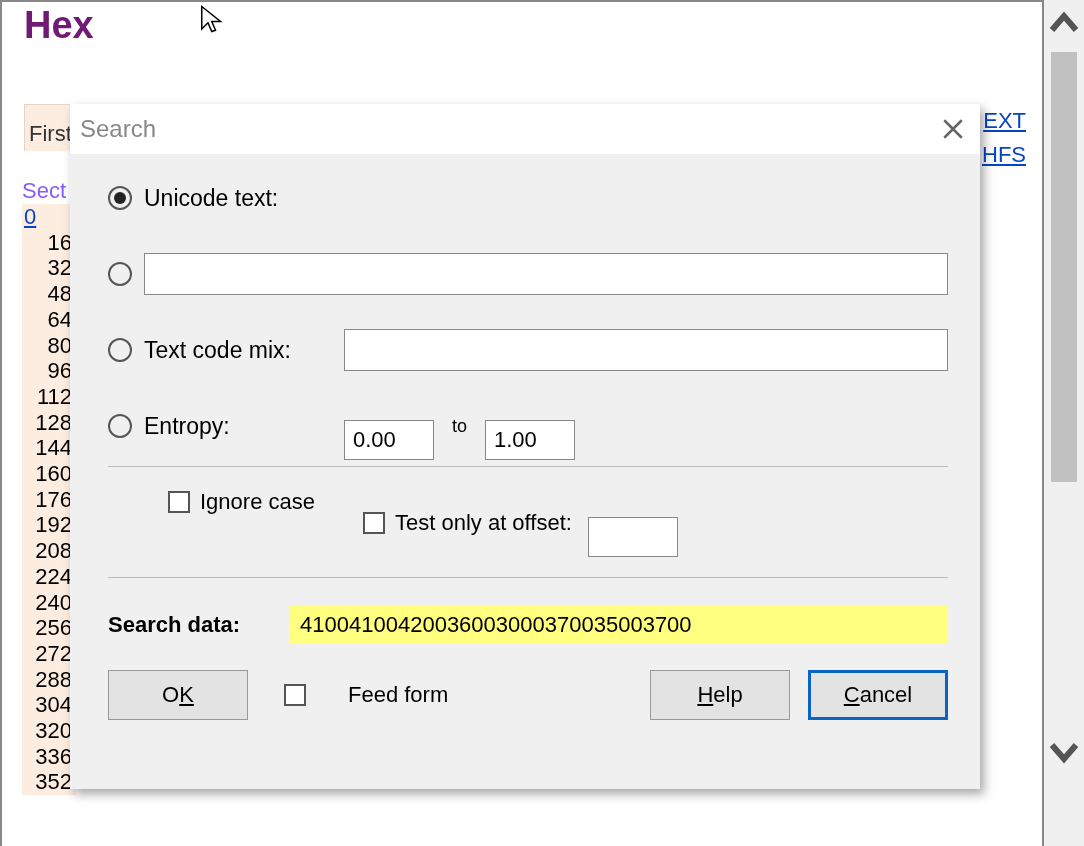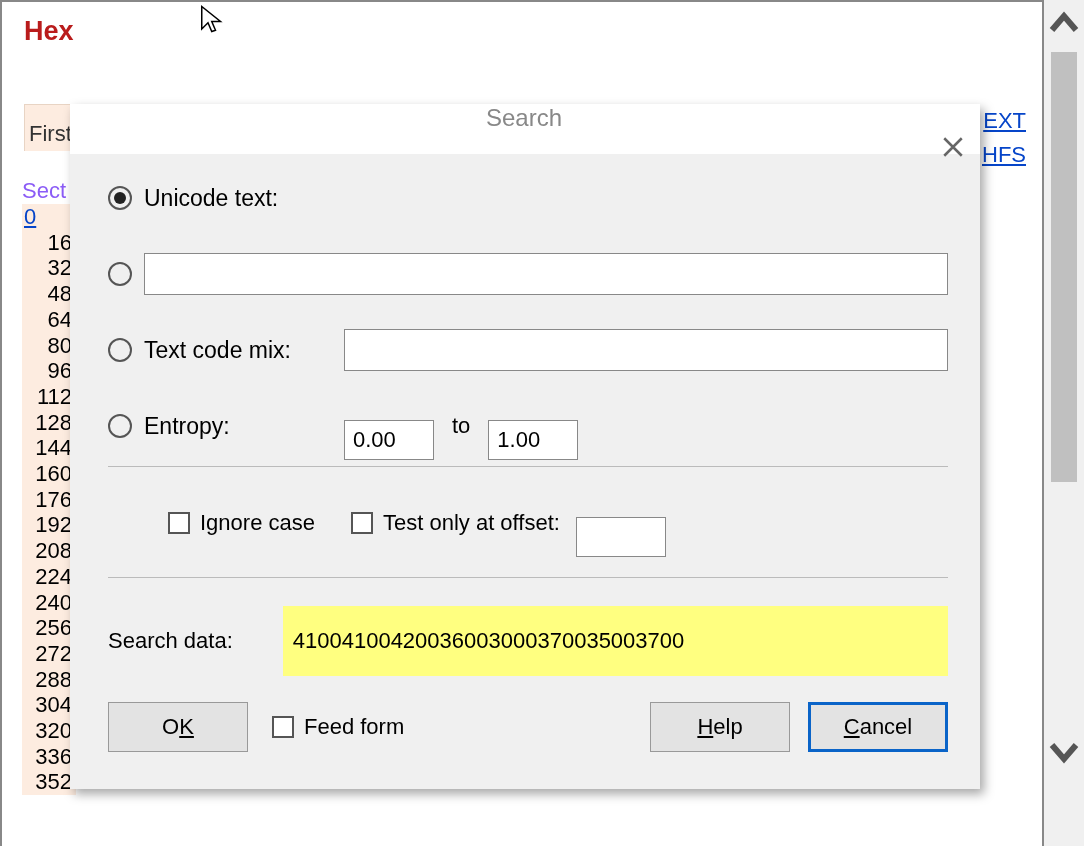--- a/index.html
+++ b/index.html
@@ -41,24 +41,24 @@
   .scroll-arrow-down { margin-top: auto; margin-bottom: 75px; }
   .scroll-thumb {
     width: 26px;
     height: 430px;
     background: #c0c0c0;
     margin-top: 8px;
   }
 
   .page-title {
     position: absolute;
-    left: 24px; top: 16px;
-    font-size: 27px;
+    left: 24px; top: 4px;
+    font-size: 38px;
     font-weight: 700;
-    color: #b91c1c;
+    color: #701a75;
   }
 
   .first-tab {
     position: absolute;
     left: 24px; top: 104px;
     font-size: 22px;
     color: #333;
     background: #fdece0;
     padding: 16px 8px 4px 4px;
     border: 1px solid #e8d4c4;
@@ -120,21 +120,20 @@
     box-shadow: 4px 5px 10px rgba(0,0,0,0.35);
   }
   .dlg-title {
     height: 50px;
     background: #fff;
     display:flex;
     align-items:center;
     padding: 0 12px 0 10px;
     font-size: 24px;
     color: #888;
-    flex-direction: column;
   }
   .dlg-close {
     margin-left:auto;
     width: 30px; height: 30px;
     cursor:pointer;
     color:#666;
   }
   .dlg-close svg { width:100%; height:100%; }
 
   .dlg-body {
@@ -179,57 +178,57 @@
     width: 90px;
     height: 40px;
     border: 1px solid #888;
     background:#fff;
     font-size: 22px;
     padding: 4px 8px;
     color:#000;
     margin-top:28px;
   }
   .to-label {
-    font-size:22px;
+    font-size:18px;
     margin: 0 18px;
   }
 
   hr.sep {
     border: none;
     border-top: 1px solid #bbb;
     margin: 10px 0 22px 0;
   }
 
   .checkbox-row {
     display:flex;
-    align-items:center;
-    gap: 36px;
+    align-items:flex-start;
+    gap: 48px;
     margin: 0 0 20px 60px;
     font-size: 22px;
   }
   .checkbox {
     width: 22px; height:22px;
     border: 2px solid #555;
     background:#fff;
     margin-right: 10px;
     cursor:pointer;
     flex:0 0 auto;
   }
   .cb-group { display:flex; align-items:center; }
 
   .search-data-row {
     display:flex;
     align-items:center;
     font-size: 22px;
     margin: 28px 0 10px 0;
   }
-  .search-data-row .label { margin-right: 50px; }
+  .search-data-row .label { margin-right: 50px; font-weight: bold; }
   .search-data-box {
     background: #ffff80;
-    padding: 22px 10px;
+    padding: 6px 10px;
     flex:1;
     color:#000;
   }
 
   .button-row {
     display:flex;
     align-items:center;
     margin-top: 26px;
     gap: 18px;
   }
@@ -247,21 +246,22 @@
   }
   .btn.primary-focus {
     border: 3px solid #0a64c8;
     background: #e3e3e3;
   }
   .btn .ul { text-decoration: underline; }
 
   .feed-form {
     display:flex;align-items:center;
     font-size:22px;
-    margin-left: 6px;
+    margin-left: 18px;
+    gap: 32px;
   }
   .spacer { flex:1; }
 
   .cursor-arrow {
     position:absolute;
     left: 198px; top: 4px;
     width: 30px; height: 30px;
     z-index: 50;
     pointer-events:none;
   }

